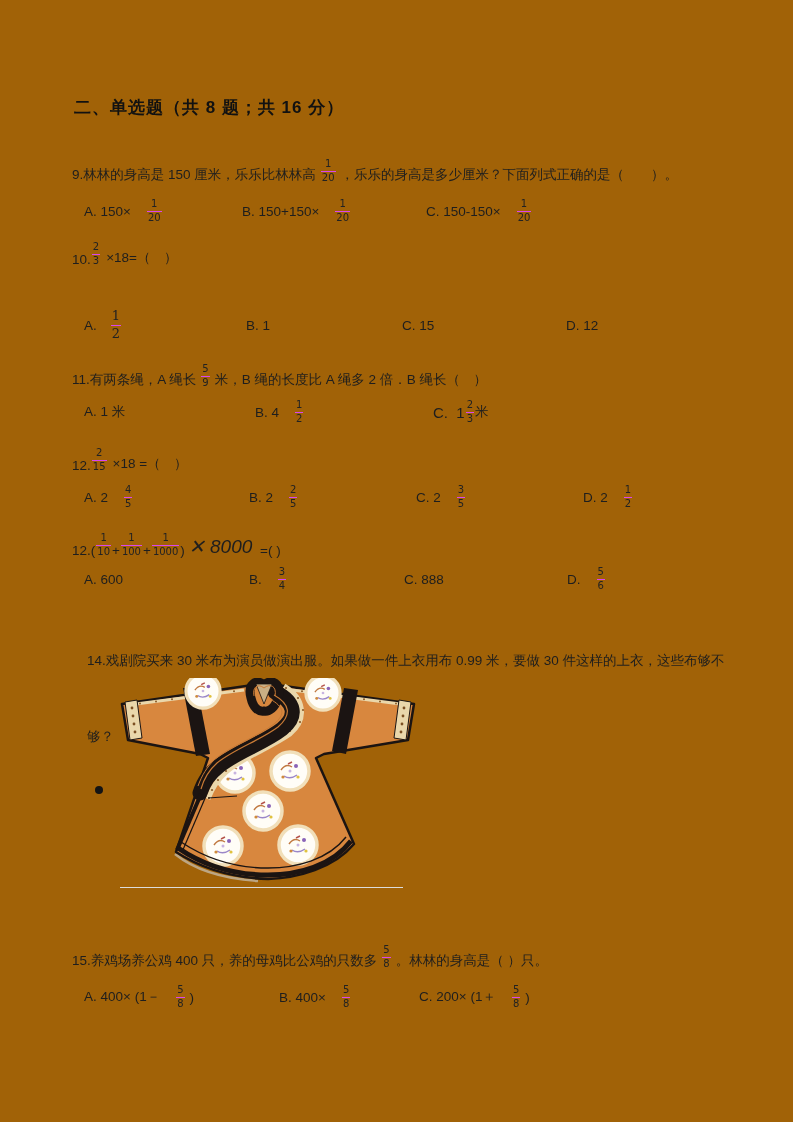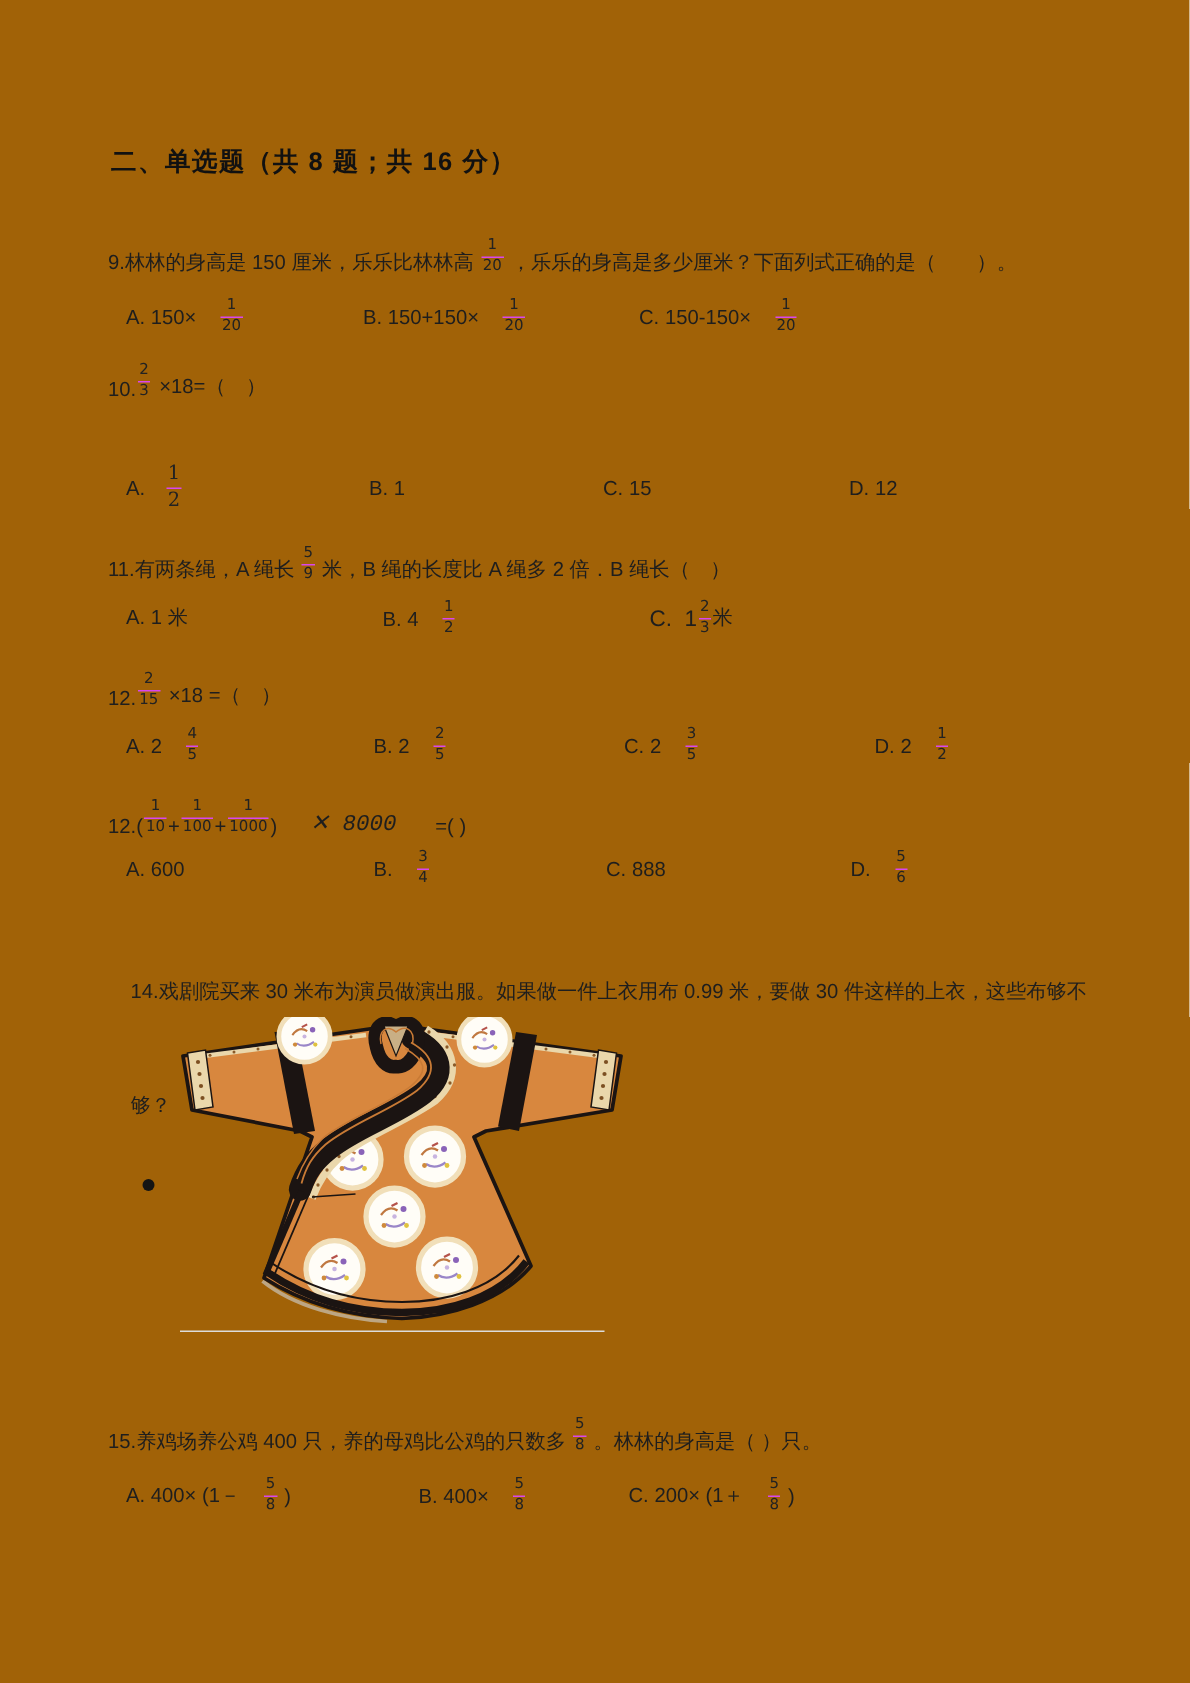--- a/index.html
+++ b/index.html
@@ -10,21 +10,21 @@
   .stem{position:absolute;left:72px;display:flex;align-items:flex-end;white-space:pre;height:34px;}
   .stem.tall{height:36px;}
   .orow{position:absolute;left:0;width:100%;height:34px;}
   .opt{position:absolute;top:0;height:100%;display:flex;align-items:center;white-space:pre;}
   .fr{display:inline-flex;flex-direction:column;align-items:center;font-size:10px;line-height:1.25;
       margin:0 5px;font-family:"DejaVu Sans",sans-serif;color:#222;}
   .fr .d{border-top:1px solid #d946ef;padding:0 1px;}
   .fr.gap{margin-left:16px;}
   .fr.tight{margin:0 1px;}
   .fr.serif{font-family:"DejaVu Serif",serif;font-size:13px;line-height:1.3;margin-left:14px;}
-  .times{font-family:Liberation Mono, monospace;font-style:italic;font-size:15px;margin:0 22px;white-space:pre;}
+  .times{font-family:Liberation Sans, sans-serif;font-style:italic;font-size:19px;margin:0 4px;white-space:pre;}
   .para{position:absolute;left:72px;top:604px;width:668px;line-height:38px;white-space:pre-wrap;}
   .bullet{position:absolute;left:95px;top:786px;width:8px;height:8px;border-radius:50%;background:#141414;}
   .img-divider{position:absolute;left:120px;top:887px;width:283px;height:1px;background:#dcdcdc;}
   .costume{position:absolute;left:118px;top:678px;}
 </style>
 </head>
 <body>
 
 <div class="page">
 

